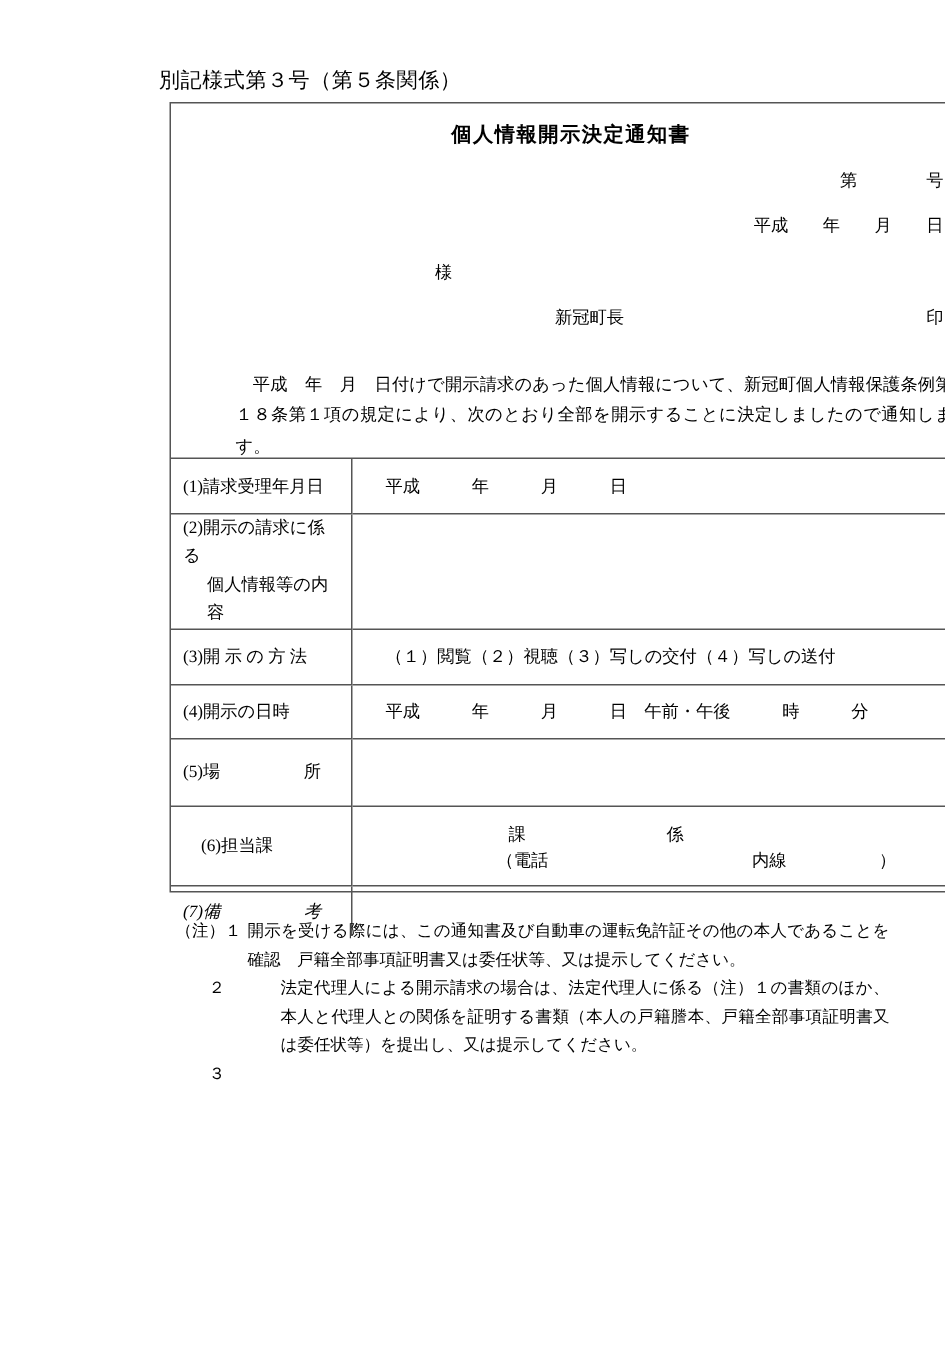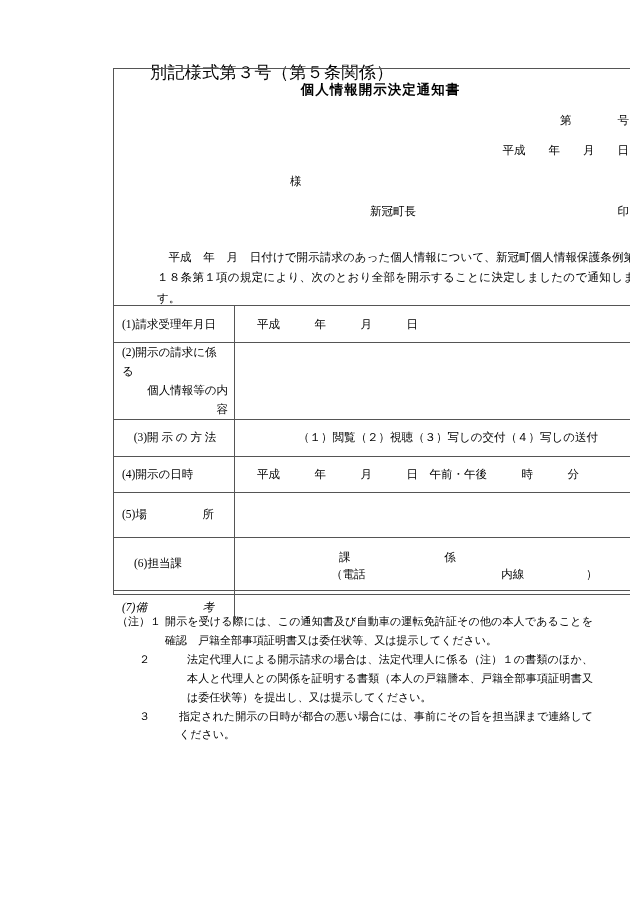--- a/index.html
+++ b/index.html
@@ -20,25 +20,24 @@
   .page {
     position: absolute;
     inset: 0;
     background: #ffffff;
   }
 
   
   .form-no {
     position: absolute;
     left: 106px;
-    top: 61px;
-    font-size: 17px;
+    top: 45px;
+    font-size: 14px;
     letter-spacing: 0.4px;
     white-space: nowrap;
-    margin-left: 44px;
   }
 
   
   .frame {
     position: absolute;
     left: 113px;
     top: 68px;
     width: 535px;
     height: 527px;
     border: 1px solid #555555;
@@ -145,30 +144,30 @@
   }
   .lab.spread-narrow {
     display: flex;
     justify-content: flex-start;
     padding-right: 34px;
   }
   .lab-two {
     padding: 0 6px 0 8px;
     line-height: 1.65;
   }
-  .lab-two .l2 { display: block; padding-left: 16px; text-align: right; }
+  .lab-two .l2 { display: block; padding-left: 16px; }
 
   .val {
     padding: 0 8px 0 22px;
     white-space: nowrap;
   }
 
   .r1 td { height: 36px; }
   .r2 td { height: 54px; }
-  .r3 td { height: 36px; text-align: center; }
+  .r3 td { height: 36px; }
   .r4 td { height: 35px; }
   .r5 td { height: 44px; }
   .r6 td { height: 52px; padding-left: 12px; }
   .r7 td { height: 33px; font-style: italic; }
 
   .dept-wrap {
     padding: 4px 8px 0 0;
     line-height: 1.45;
   }
   .dept-row1 { padding-left: 92px; }
@@ -329,17 +328,16 @@
     <div class="note-item n1">
       <span class="note-marker">（注）１</span>
       <span class="note-text">開示を受ける際には、この通知書及び自動車の運転免許証その他の本人であることを確認　戸籍全部事項証明書又は委任状等、又は提示してください。</span>
     </div>
     <div class="note-item n2">
       <span class="note-marker">２</span>
       <span class="note-text">法定代理人による開示請求の場合は、法定代理人に係る（注）１の書類のほか、本人と代理人との関係を証明する書類（本人の戸籍謄本、戸籍全部事項証明書又は委任状等）を提出し、又は提示してください。</span>
     </div>
     <div class="note-item n3">
       <span class="note-marker">３</span>
-      <span class="note-text">指定された開示の日時が都合の悪い場合には、事前にその旨を担当課まで連絡してください。</span>
     </div>
   </div>
 
 </div>
 
 </body></html>

